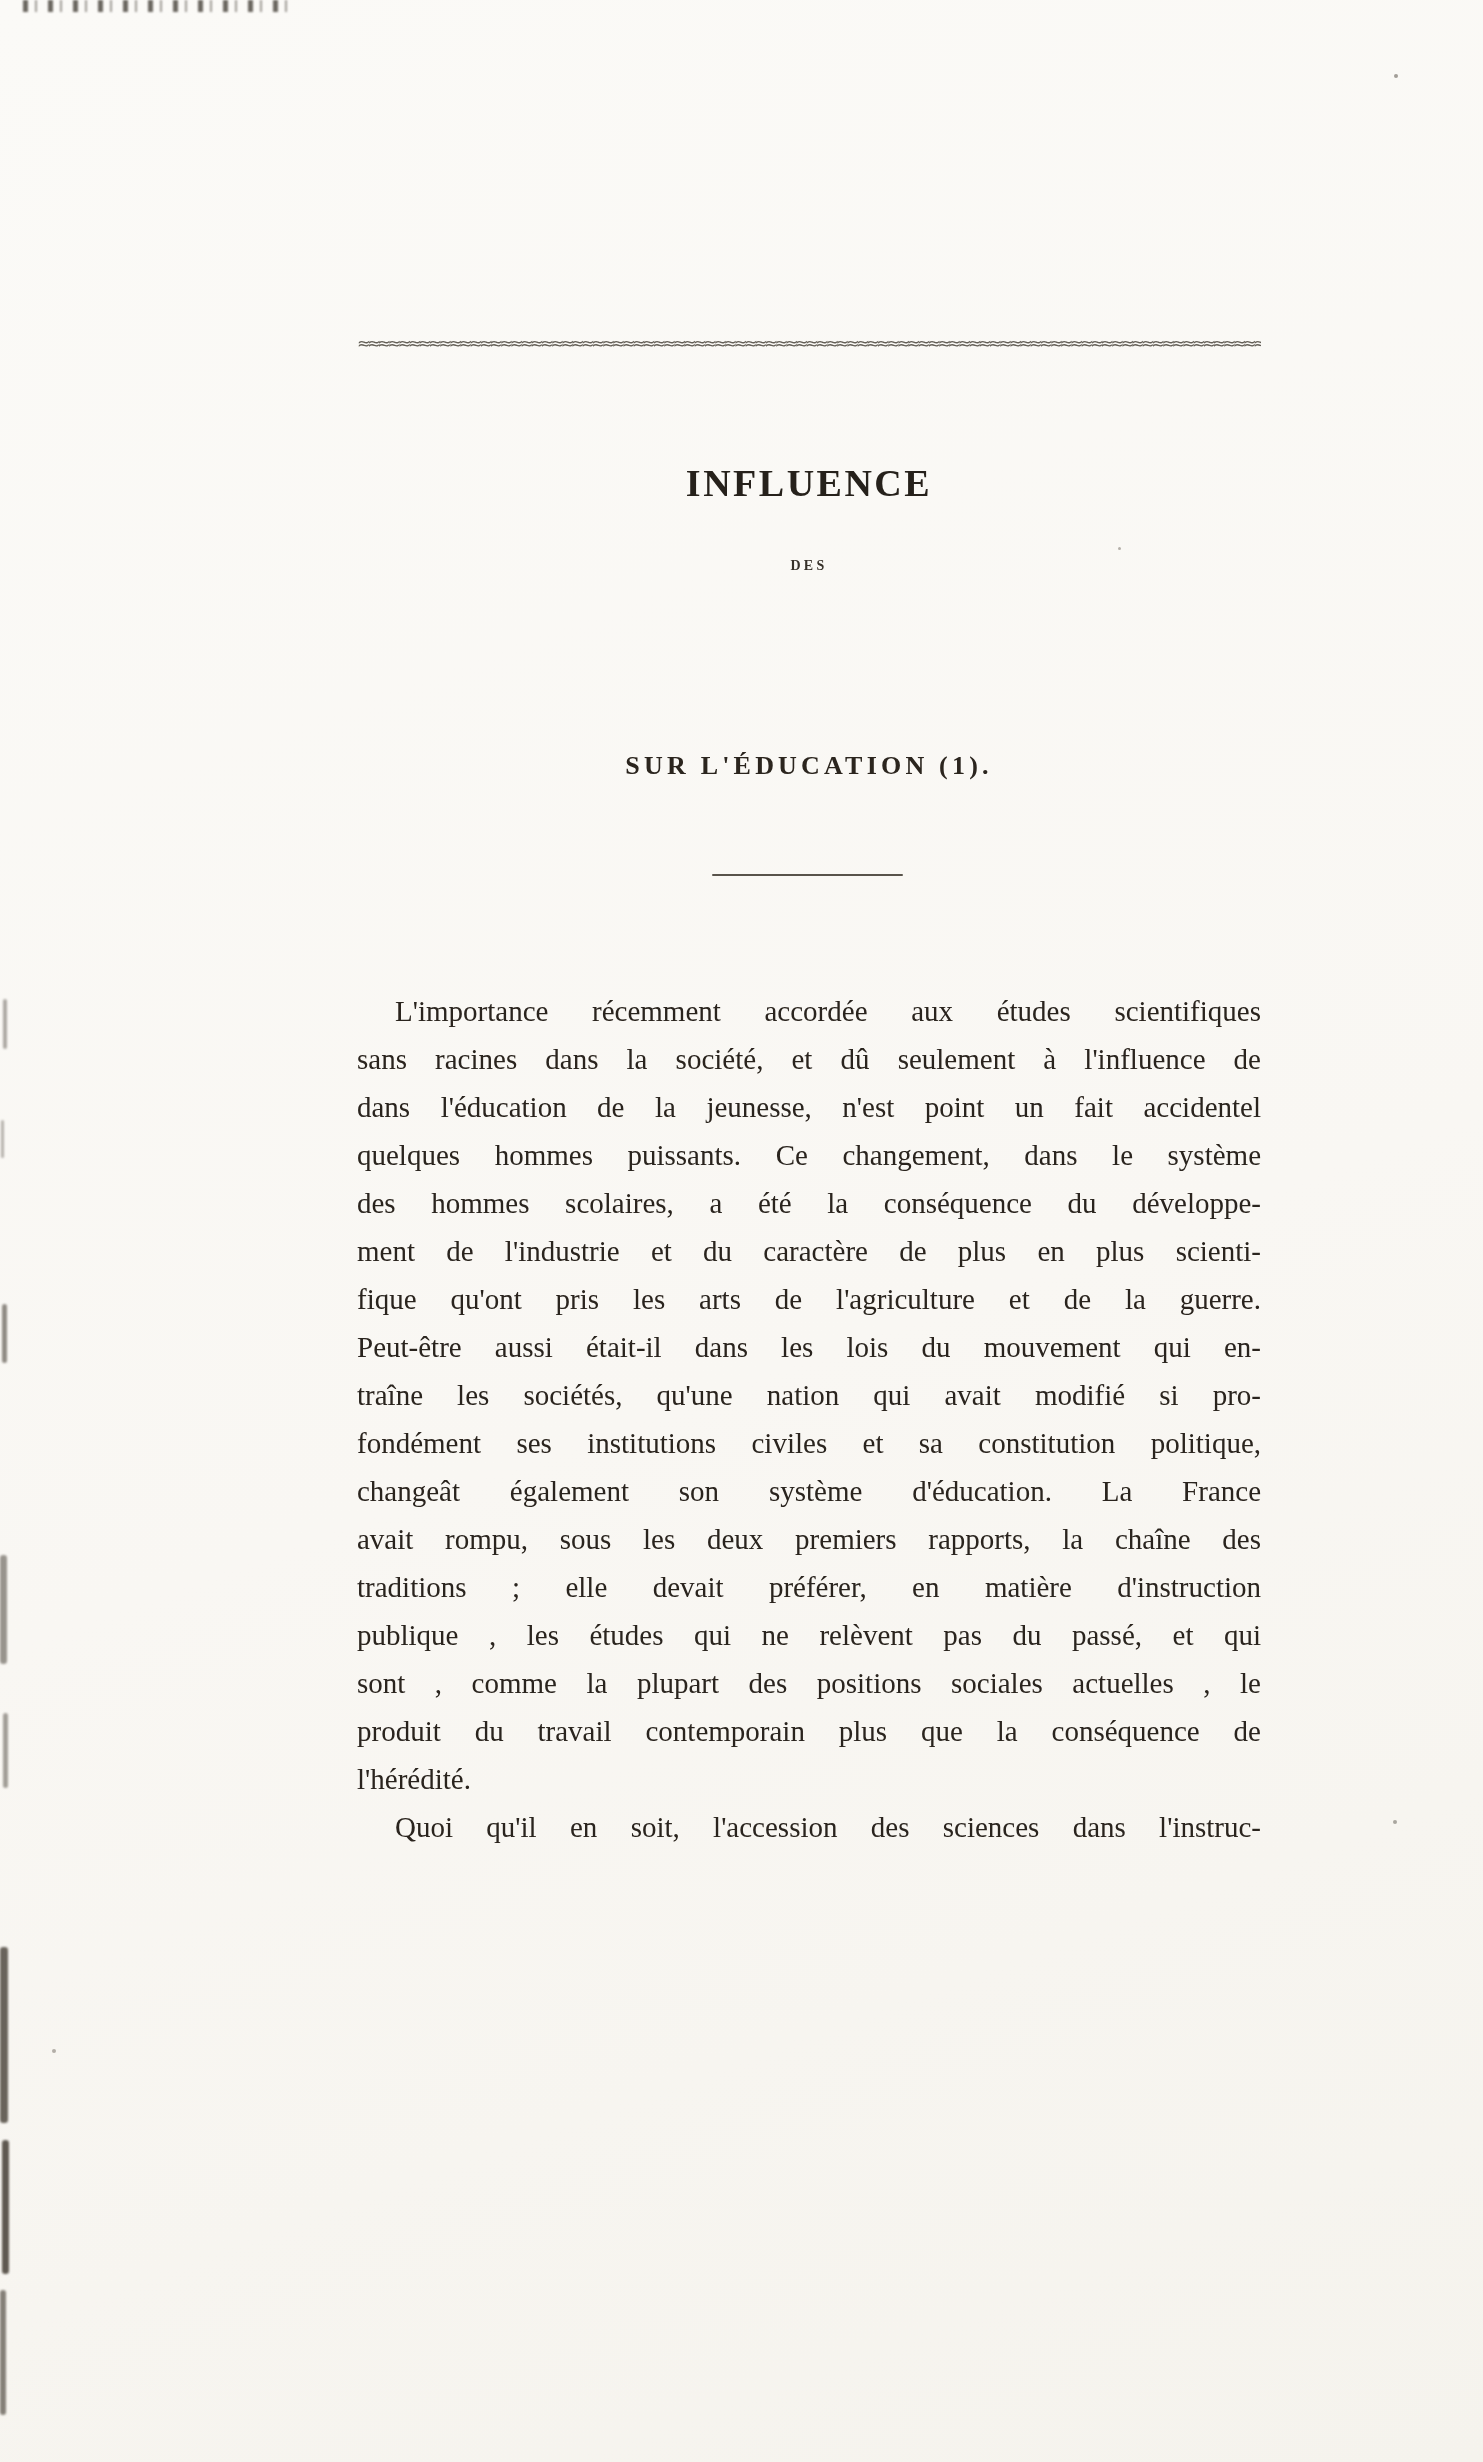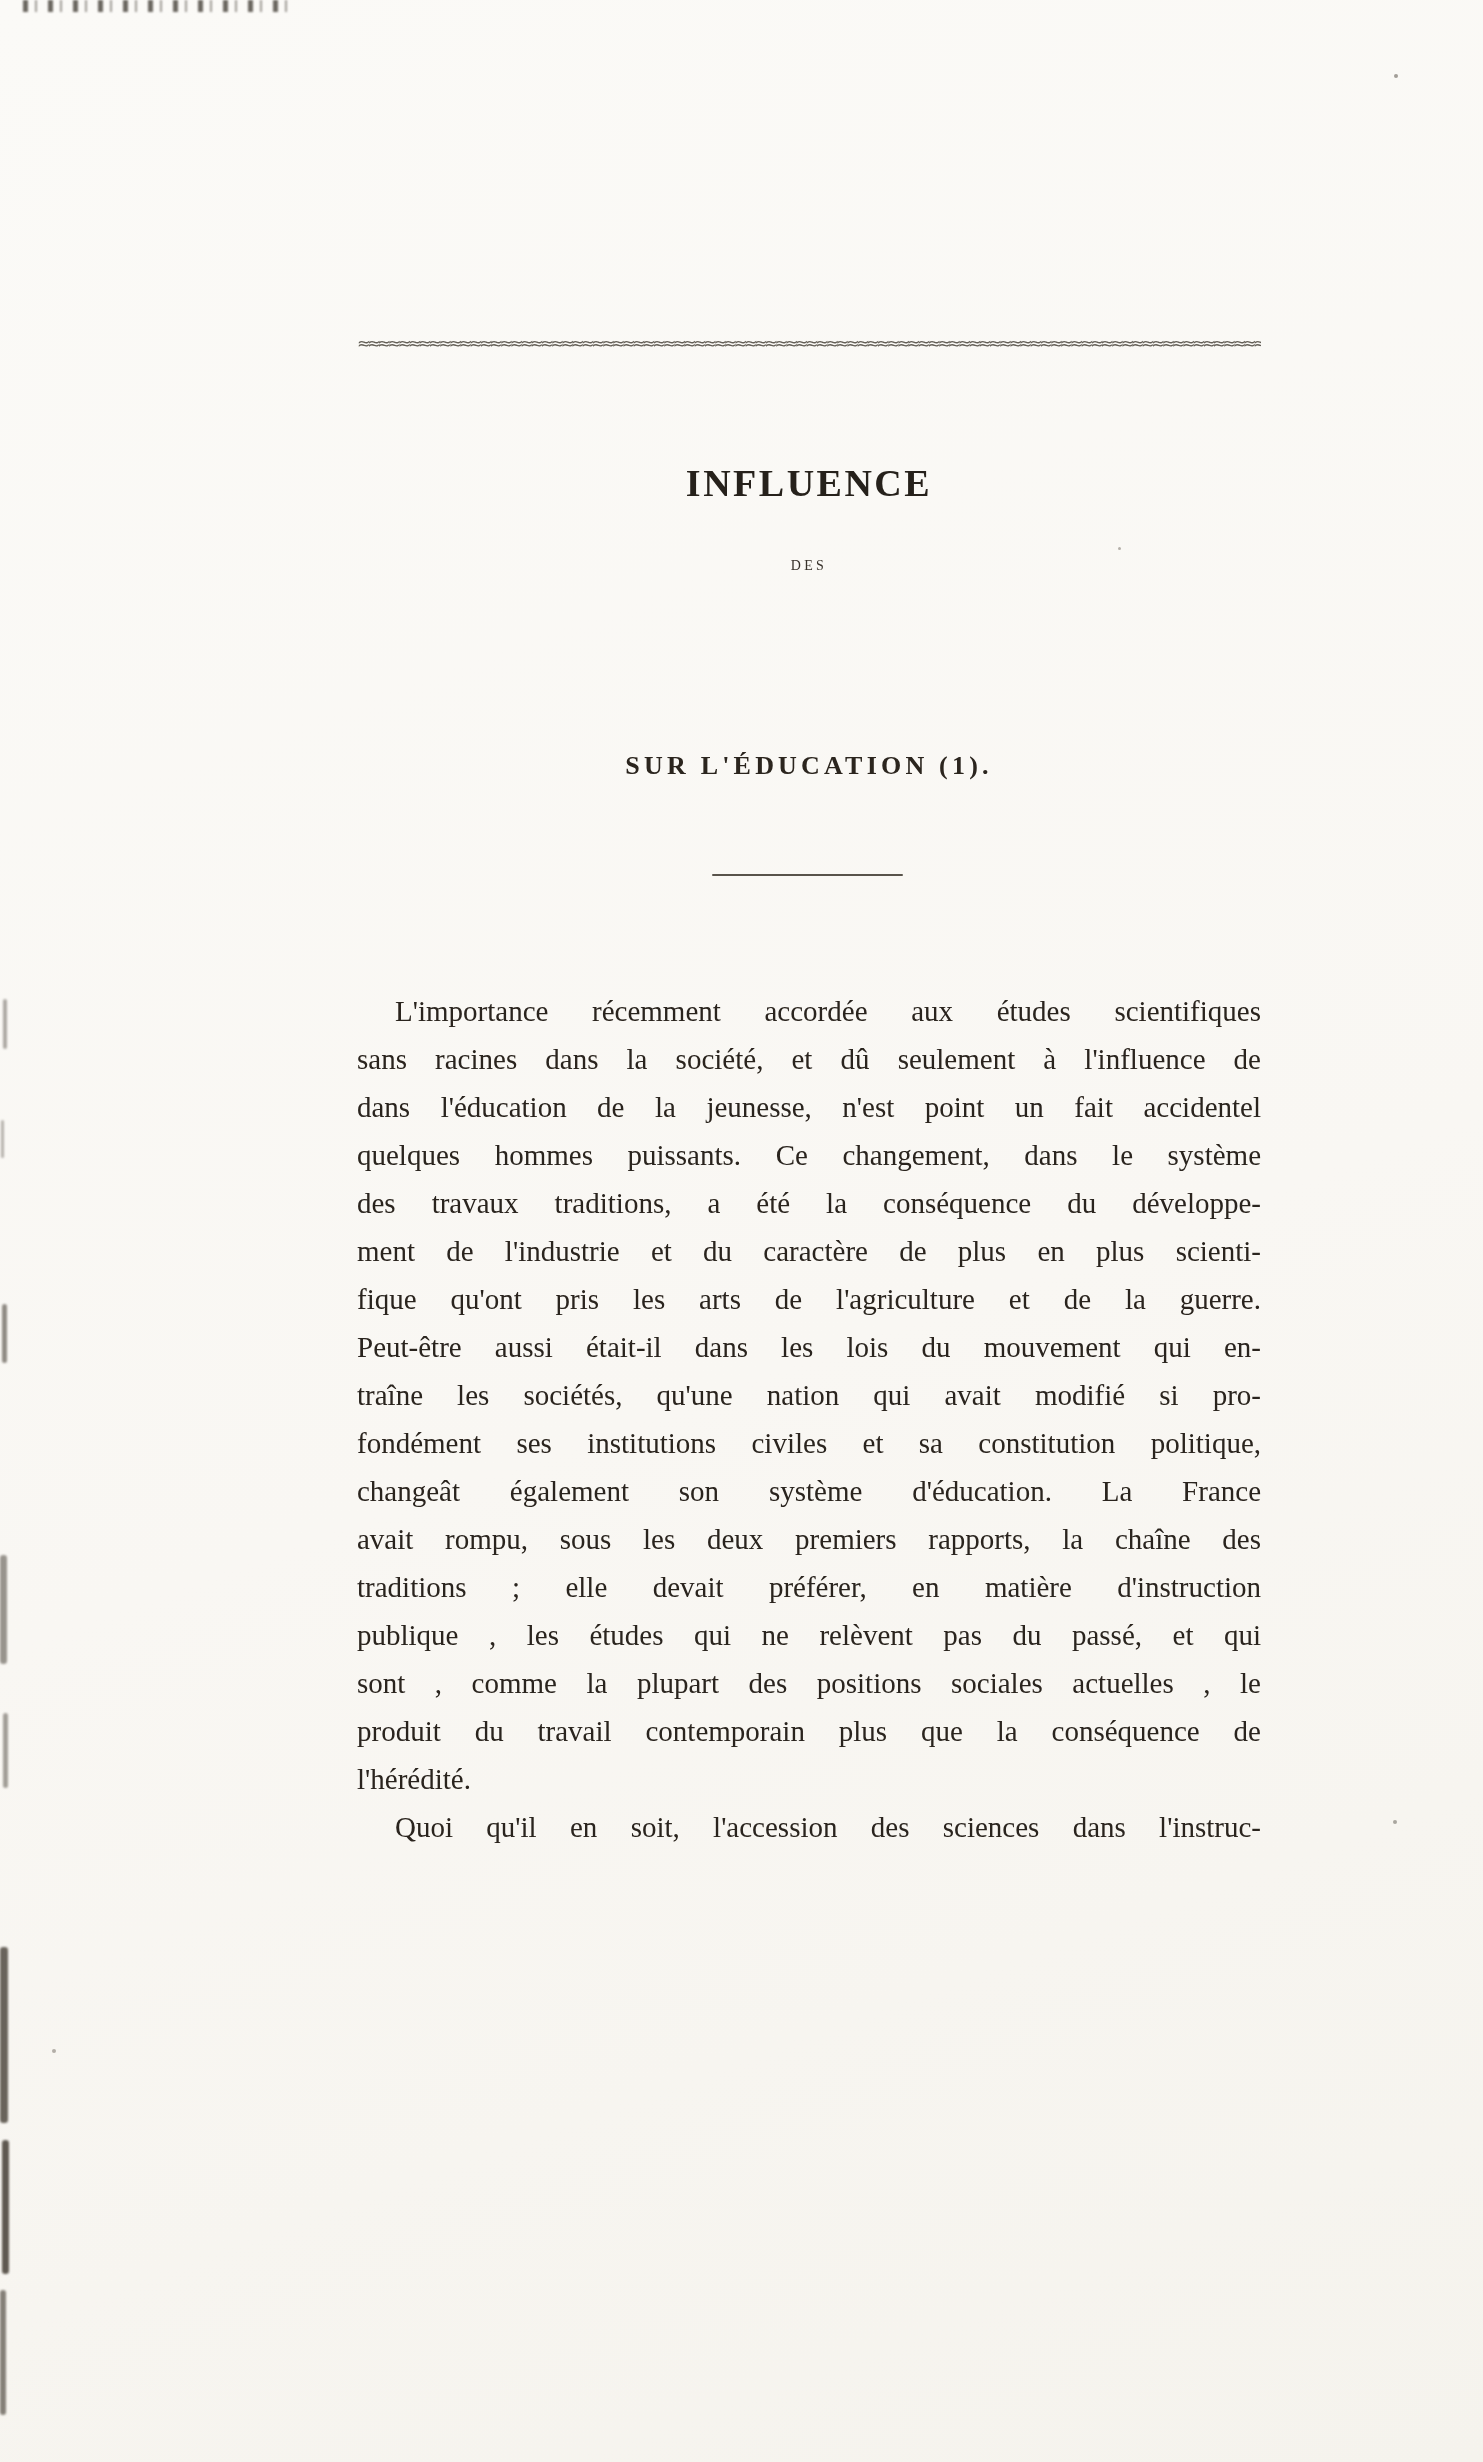--- a/index.html
+++ b/index.html
@@ -51,21 +51,21 @@
     font-size: 16.7px; line-height: 20px; letter-spacing: -3.8px;
     color: #4a453c; opacity: .85;
   }
 
   
   .head-block { position: absolute; left: 357px; width: 904px; text-align: center; }
   .t-influence {
     top: 461px; font-size: 38px; font-weight: 600; letter-spacing: 2.5px; color: #26211b;
   }
   .t-des {
-    top: 558px; font-size: 14px; font-weight: 400; letter-spacing: 3.3px; color: #37312a;
+    top: 558px; font-size: 14px; font-weight: 700; letter-spacing: 3.3px; color: #37312a;
   }
   .t-main {
     top: 629px; font-size: 55px; font-weight: 600; letter-spacing: 1.7px;
     word-spacing: 25px; color: #241f19; white-space: nowrap;
   }
   .t-sub {
     top: 751px; font-size: 26px; font-weight: 600; letter-spacing: 4.2px; color: #2b251e;
   }
   .divider {
     position: absolute; top: 874px; left: 712px; width: 191px; height: 0;
@@ -117,21 +117,21 @@
   <div class="head-block t-influence">INFLUENCE</div>
   <div class="head-block t-des">DES</div>
   <div class="head-block t-sub">SUR L'ÉDUCATION (1).</div>
   <div class="divider"></div>
 
   <div class="body-block">
     <div class="jline indent">L'importance récemment accordée aux études scientifiques</div>
     <div class="jline">sans racines dans la société, et dû seulement à l'influence de</div>
     <div class="jline">dans l'éducation de la jeunesse, n'est point un fait accidentel</div>
     <div class="jline">quelques hommes puissants. Ce changement, dans le système</div>
-    <div class="jline">des travaux traditions, a été la conséquence du développe-</div>
+    <div class="jline">des hommes scolaires, a été la conséquence du développe-</div>
     <div class="jline">ment de l'industrie et du caractère de plus en plus scienti-</div>
     <div class="jline">fique qu'ont pris les arts de l'agriculture et de la guerre.</div>
     <div class="jline">Peut-être aussi était-il dans les lois du mouvement qui en-</div>
     <div class="jline">traîne les sociétés, qu'une nation qui avait modifié si pro-</div>
     <div class="jline">fondément ses institutions civiles et sa constitution politique,</div>
     <div class="jline">changeât également son système d'éducation. La France</div>
     <div class="jline">avait rompu, sous les deux premiers rapports, la chaîne des</div>
     <div class="jline">traditions ; elle devait préférer, en matière d'instruction</div>
     <div class="jline">publique , les études qui ne relèvent pas du passé, et qui</div>
     <div class="jline">sont , comme la plupart des positions sociales actuelles , le</div>

